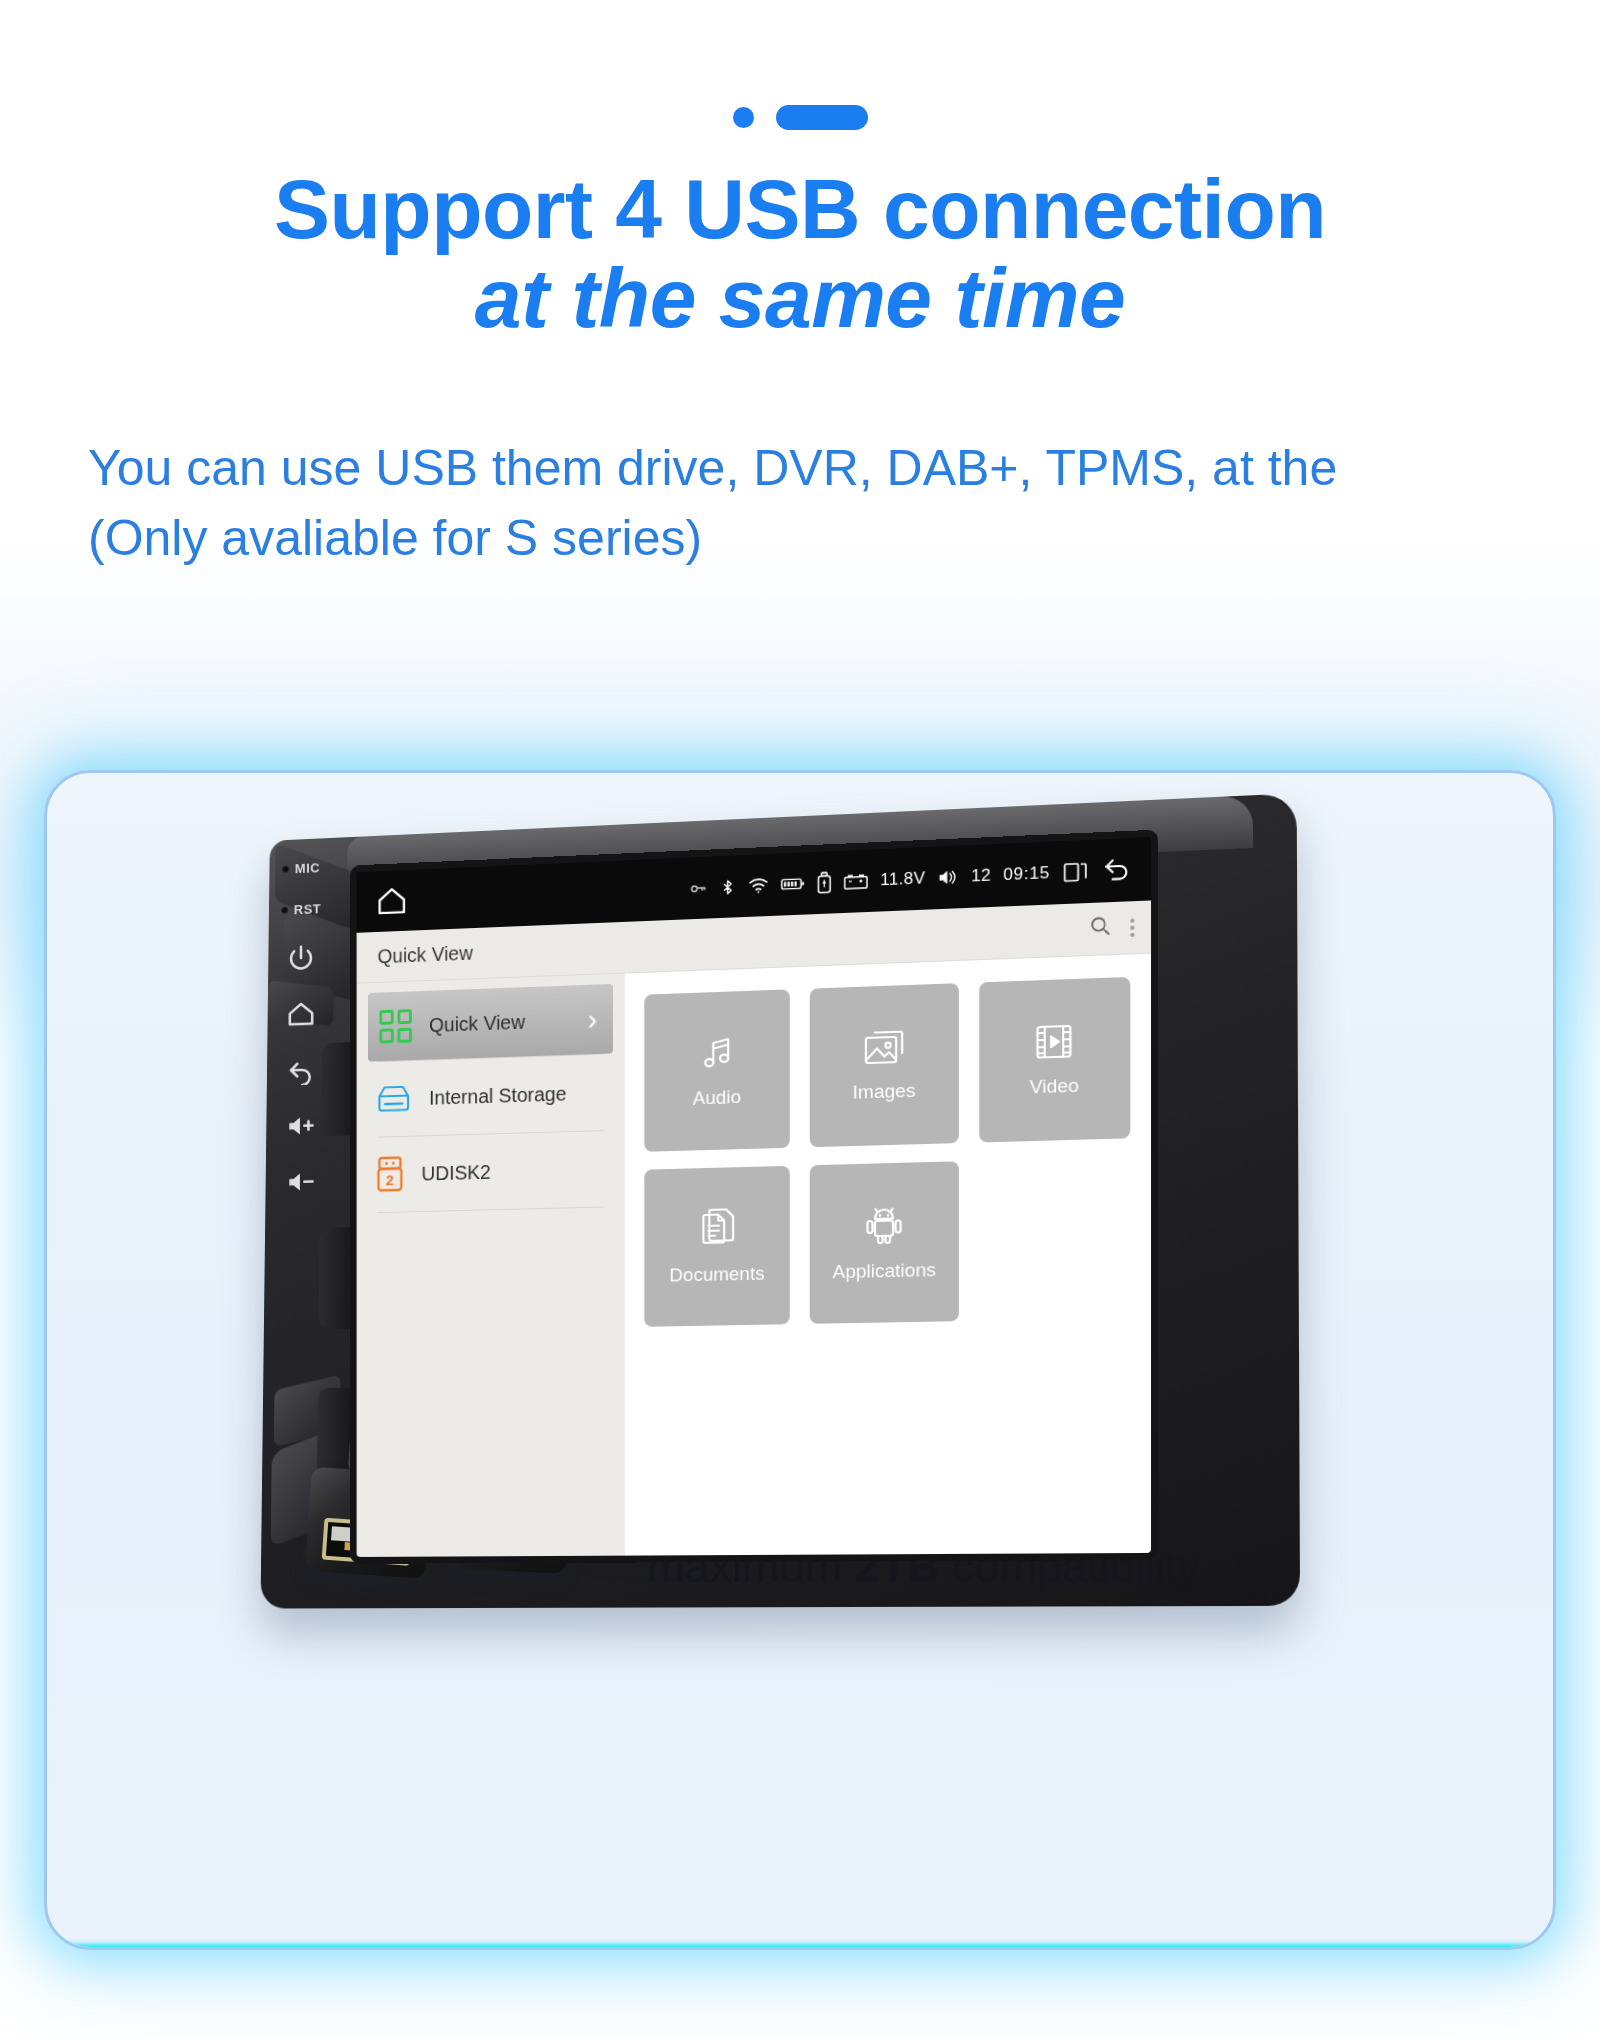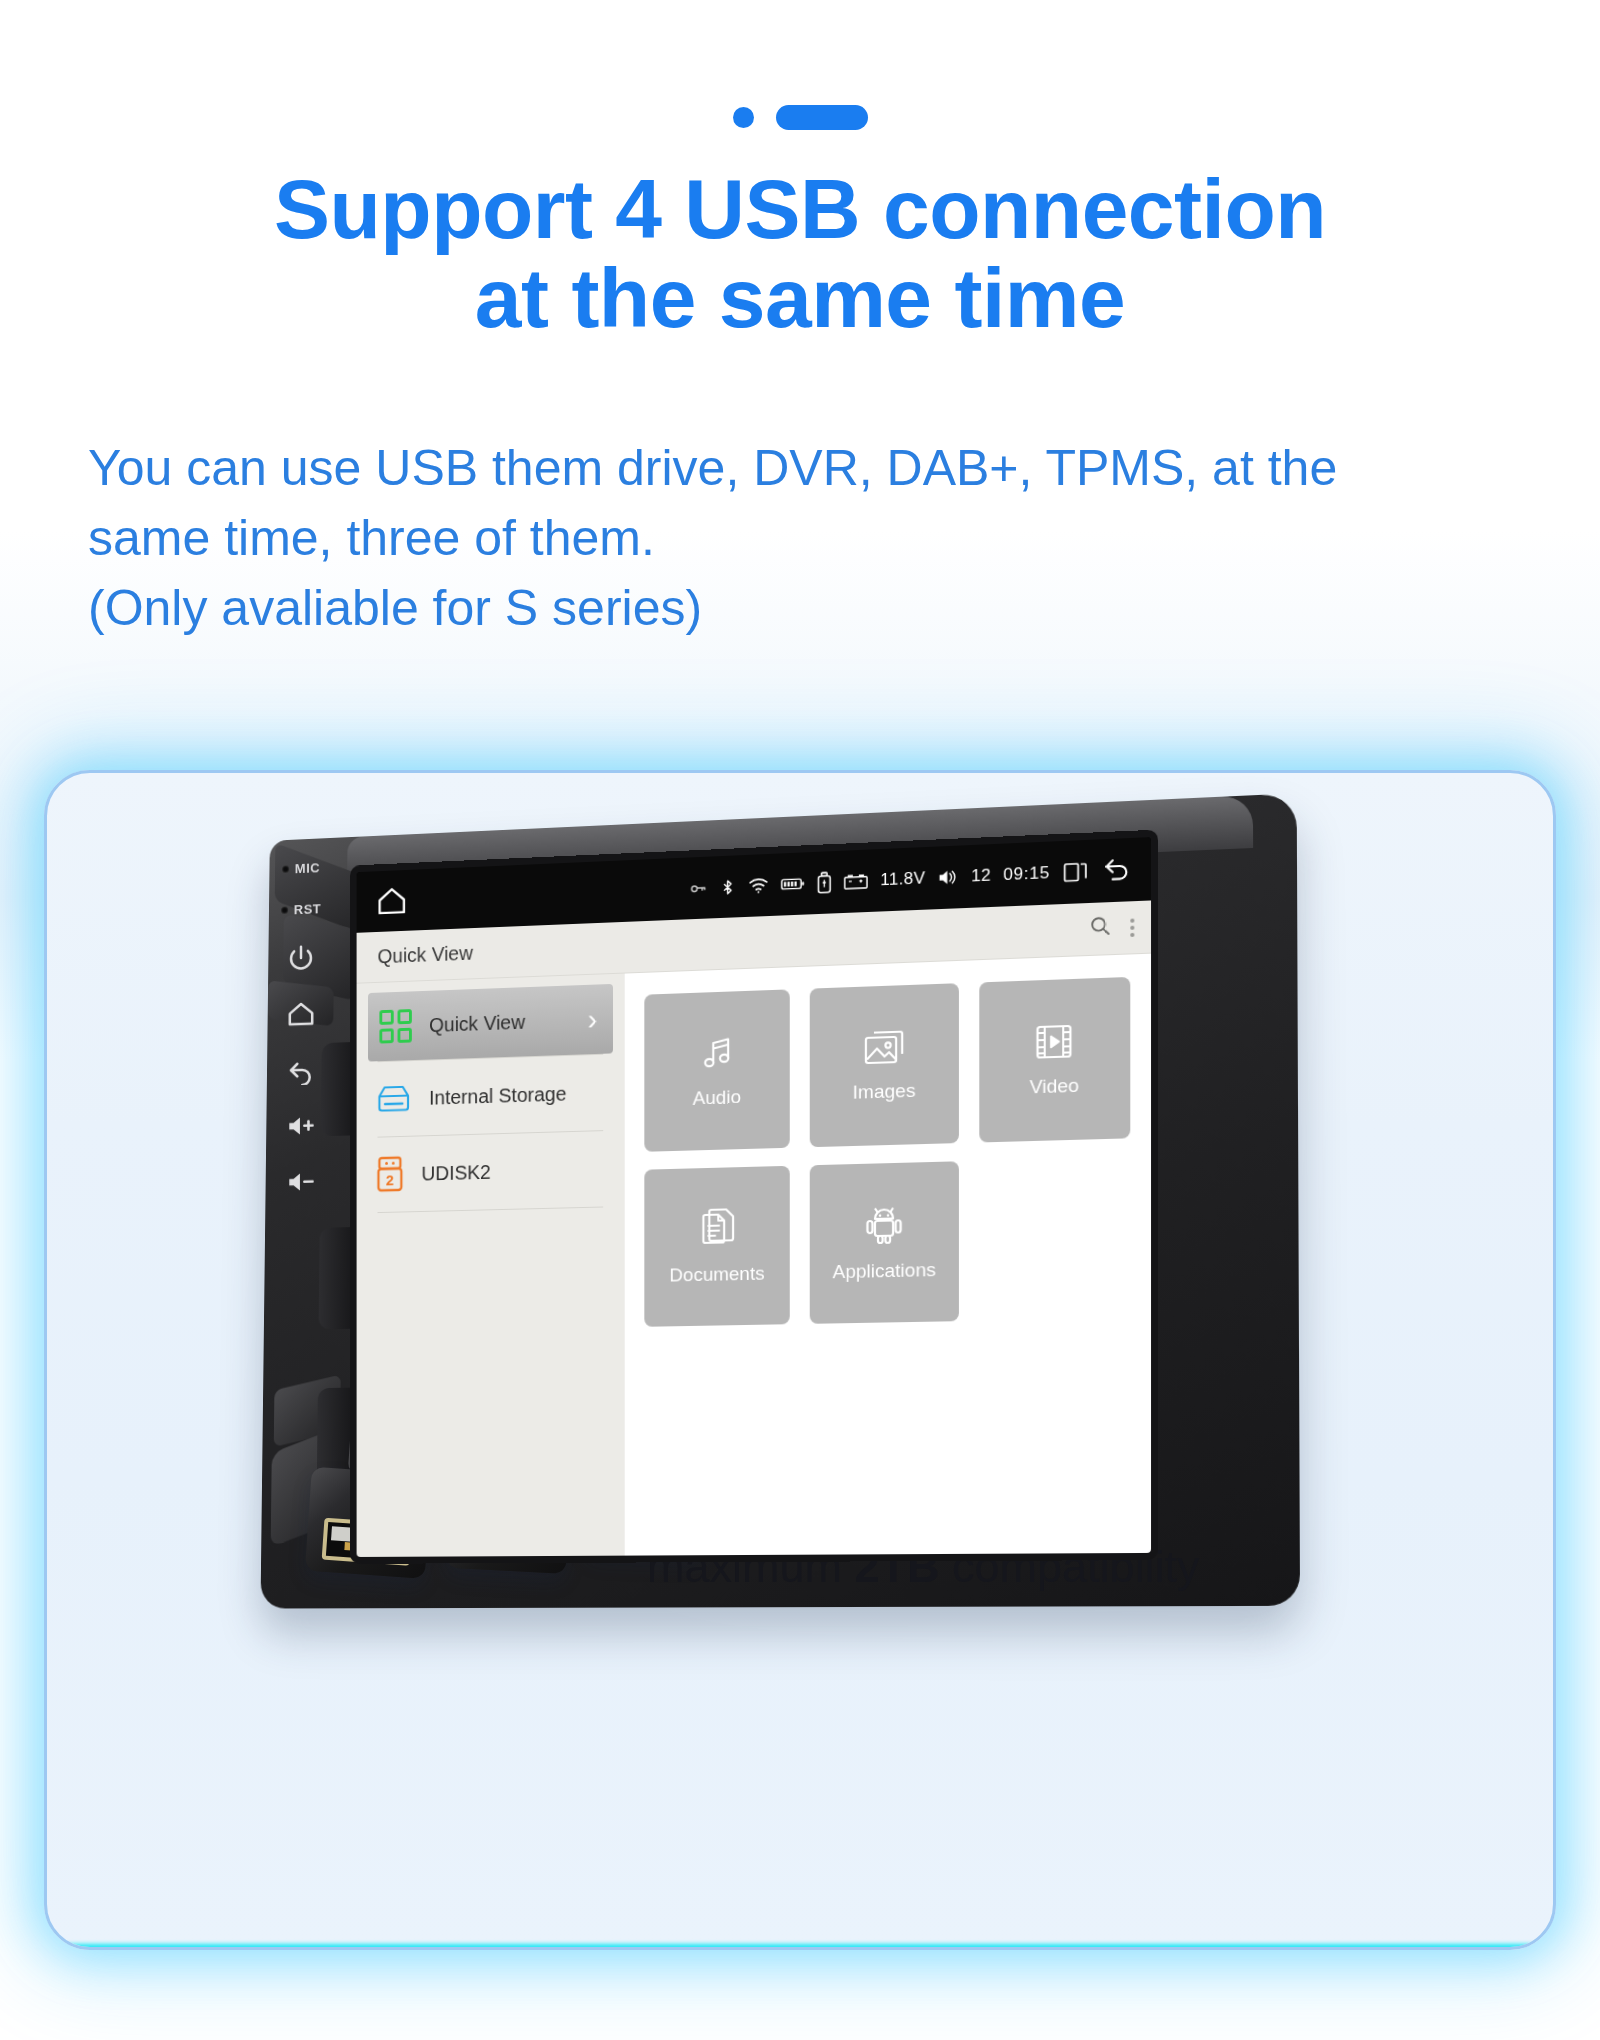--- a/index.html
+++ b/index.html
@@ -48,21 +48,21 @@
     top: 165px;
     left: 0;
     width: 1600px;
     text-align: center;
     color: #1a7df0;
     font-size: 84px;
     line-height: 1.06;
     font-weight: 700;
     letter-spacing: -0.5px;
   }
-  .headline .l2 { display: block; }
+  .headline .l2 { display: block; font-style: italic; }
 
   
   .bodycopy {
     position: absolute;
     top: 440px;
     left: 88px;
     width: 1440px;
     color: #2b7fe0;
     font-size: 50px;
     line-height: 1.12;
@@ -362,21 +362,20 @@
     <span class="bar"></span>
   </div>
 
   <h1 class="headline">
     <span class="l1">Support 4 USB connection</span>
     <span class="l2">at the same time</span>
   </h1>
 
   <div class="bodycopy">
     <p>You can use USB them drive, DVR, DAB+, TPMS, at the</p>
-    <p>same time, three of them.</p>
     <p class="note">(Only avaliable for S series)</p>
   </div>
 
   <div class="card">
 
     <div class="unit">
       <div class="unit-shell">
         <span class="bracket bk1"></span>
         <span class="bracket bk2"></span>
         <span class="bracket bk3"></span>

